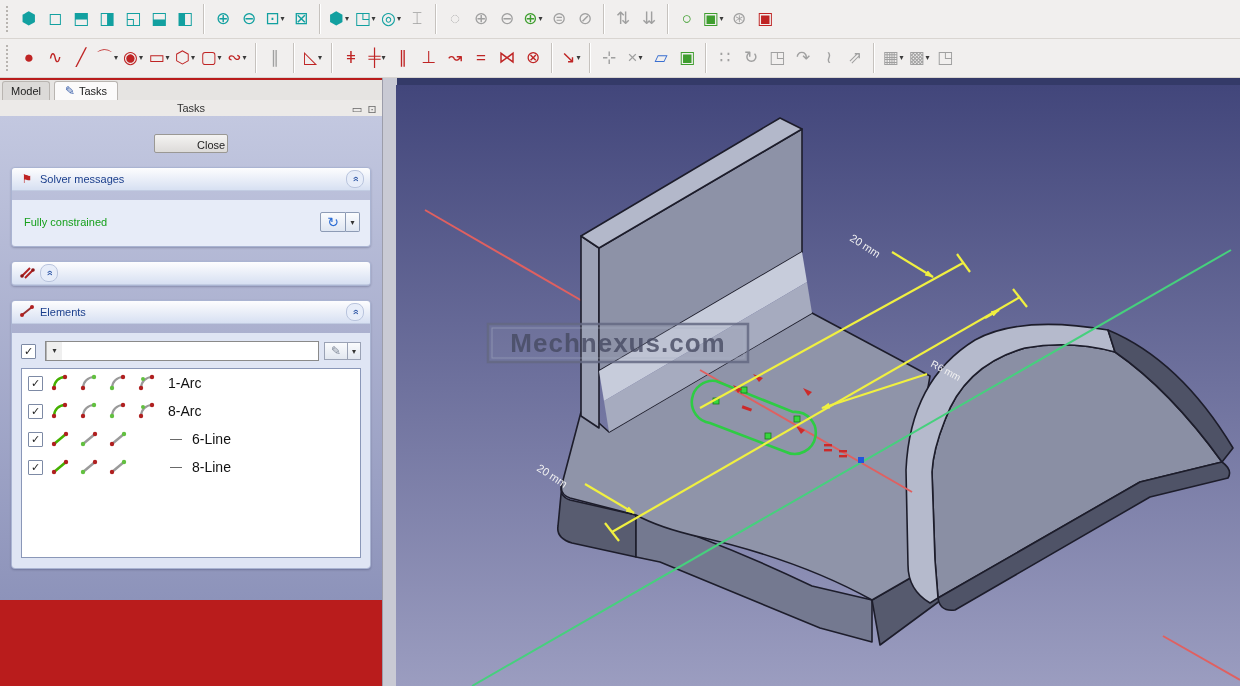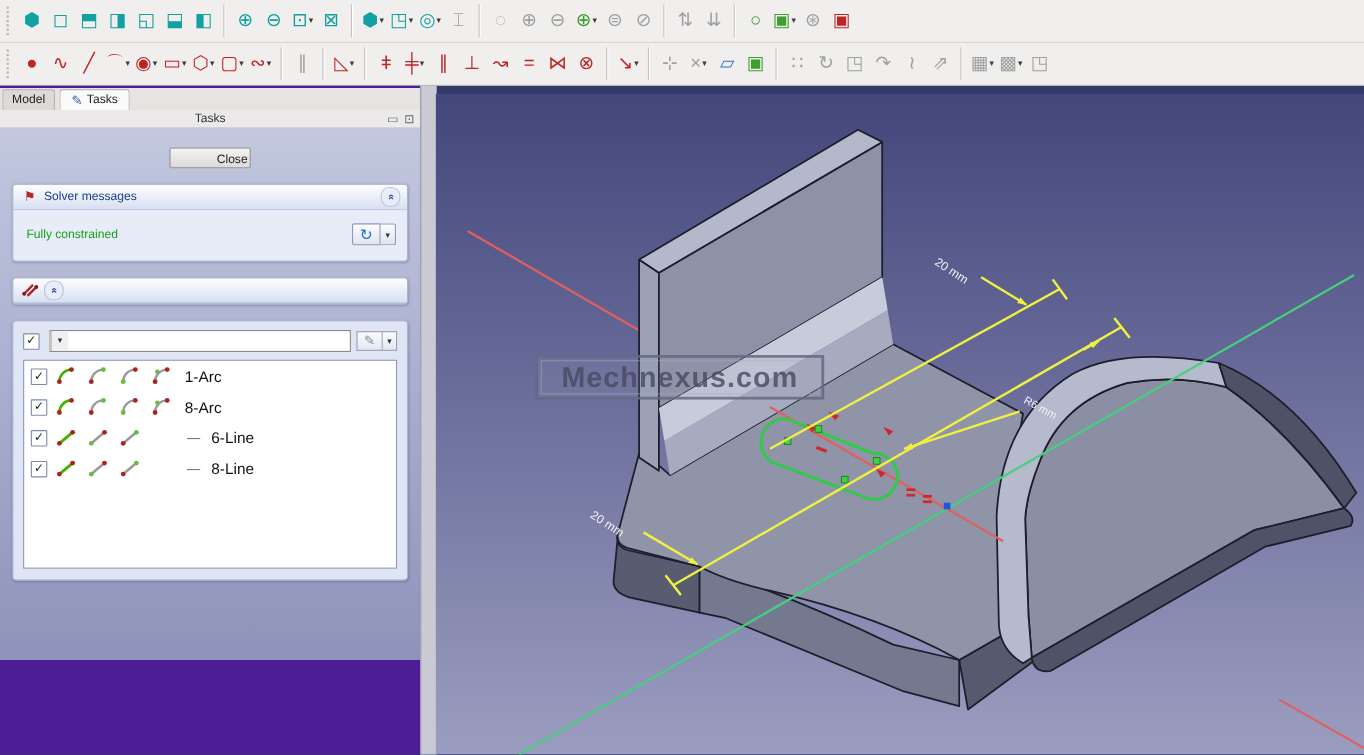--- a/index.html
+++ b/index.html
@@ -11,21 +11,21 @@
   .ticon{display:inline-flex;align-items:center;justify-content:center;min-width:24px;height:28px;
     font-size:17px;line-height:28px;cursor:default;border-radius:3px;margin:0 1px;}
   .ticon .dd{font-size:8px;color:#3a3a3a;margin-left:1px;}
   .teal{color:#12a0a0;} .red{color:#bf2424;} .grey{color:#a0a0a0;}
   .green{color:#3f9e2f;} .blue{color:#3a6fd0;}
   .tsep{width:0;height:30px;border-left:1px solid #c6c2be;border-right:1px solid #ffffff;margin:0 5px;}
   .tgrip{width:3px;height:26px;border-left:2px dotted #b8b4b0;margin:0 5px 0 2px;}
   
   #content{position:absolute;top:78px;left:0;width:1240px;height:608px;background:#343a68;}
   
-  #leftdock{position:absolute;left:0;top:0;width:382px;height:608px;background:#4c1d95;}
+  #leftdock{position:absolute;left:0;top:0;width:382px;height:608px;background:#b91c1c;}
   #tabbar{position:absolute;left:0;top:2px;width:382px;height:20px;background:#e6e4e2;border-bottom:1px solid #b9b5b1;}
   .tab{position:absolute;top:1px;height:19px;font-size:11px;color:#222;display:flex;align-items:center;
     justify-content:center;border:1px solid #b9b5b1;border-bottom:none;background:#dcdad8;box-sizing:border-box;}
   #tab-model{left:2px;width:48px;border-top-left-radius:3px;border-top-right-radius:3px;}
   #tab-tasks{left:54px;width:64px;background:#fbfafa;border-top-left-radius:3px;border-top-right-radius:3px;}
   #tab-tasks .pen{color:#2d55a5;font-size:12px;margin-right:4px;}
   #paneltitle{position:absolute;left:0;top:22px;width:382px;height:16px;background:#eceae8;
     border-bottom:1px solid #c4c0bc;font-size:11px;color:#333;text-align:center;line-height:16px;}
   #paneltitle .wbtn{position:absolute;top:1px;font-size:11px;color:#666;width:14px;text-align:center;}
   #panelbody{position:absolute;left:0;top:38px;width:382px;height:484px;
@@ -34,21 +34,21 @@
     border:1px solid #9a9894;border-radius:2px;font-size:11px;color:#222;text-align:center;line-height:18px;padding-left:42px;}
   .card{margin:14px 11px 0 11px;border:1px solid #aab4d2;border-radius:4px;overflow:hidden;
     box-shadow:0 1px 2px rgba(20,25,60,.25);}
   .cardhead{height:22px;background:linear-gradient(#fdfdfe,#d7e0f2);display:flex;align-items:center;
     padding:0 6px;border-bottom:1px solid #c2cce2;}
   .cardhead .hicon{width:18px;text-align:center;margin-right:4px;font-size:12px;}
   .cardhead .htext{flex:1;font-size:11px;font-weight:normal;color:#1a3e8c;}
   .chevbtn{width:16px;height:16px;border-radius:8px;background:#e7edf9;border:1px solid #b9c4dd;
     color:#2d55a5;font-size:10px;font-weight:bold;display:flex;align-items:center;justify-content:center;}
   .chevbtn span{display:inline-block;transform:rotate(-90deg);letter-spacing:-1px;}
-  .cardbody{background:#e7ecf8;}
+  .cardbody{background:#e7ecf8;margin-top:9px;}
   #solverbody{height:46px;position:relative;}
   #solverstatus{position:absolute;left:12px;top:16px;font-size:11px;color:#17a01c;}
   #refreshbtn{position:absolute;right:10px;top:12px;height:20px;display:flex;}
   #refreshbtn .main{width:24px;border:1px solid #8d9bb5;background:linear-gradient(#fbfcfe,#dfe6f2);
     color:#2b6cd4;font-size:14px;text-align:center;line-height:19px;border-radius:2px 0 0 2px;}
   #refreshbtn .dd{width:13px;border:1px solid #8d9bb5;border-left:none;background:linear-gradient(#fbfcfe,#dfe6f2);
     color:#333;font-size:8px;text-align:center;line-height:19px;border-radius:0 2px 2px 0;}
   #elembody{padding:8px 9px 10px 9px;background:#dfe5f4;}
   .cb{width:13px;height:13px;background:#fff;border:1px solid #7d8aa5;border-radius:1px;
     font-size:11px;line-height:12px;text-align:center;color:#222;}
@@ -203,20 +203,33 @@
                 <circle cx="14" cy="5" r="1.8" fill="#8c1616"></circle>
               </svg>
           </span>
           <span class="chevbtn">
               <span>»</span>
             </span>
         </div>
       </div>
 
       <div class="card">
+        <div class="cardhead">
+          <span class="hicon">
+            <svg width="16" height="14" viewBox="0 0 16 14">
+                <line x1="3" y1="11" x2="13" y2="3" stroke="#9a3030" stroke-width="2"></line>
+                <circle cx="3" cy="11" r="2" fill="#b02020"></circle>
+                <circle cx="13" cy="3" r="2" fill="#b02020"></circle>
+              </svg>
+          </span>
+          <span class="htext">Elements</span>
+          <span class="chevbtn">
+              <span>»</span>
+            </span>
+        </div>
         <div class="cardbody" id="elembody">
           <div id="filterrow">
             <span class="cb">✓</span>
             <span id="filtercombo">
               <span class="dd">▾</span>
             </span>
             <span id="filterpen">
               <span class="main">✎</span>
               <span class="dd">▾</span>
             </span>

